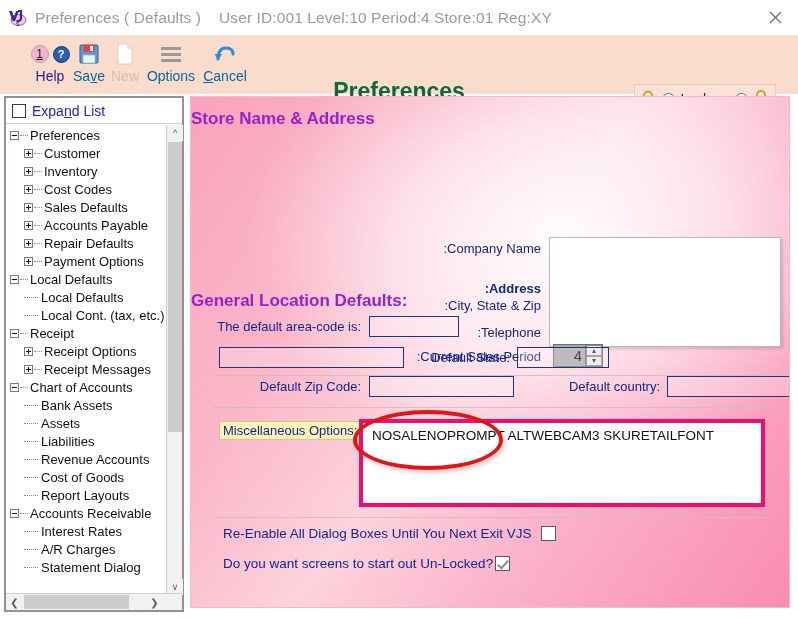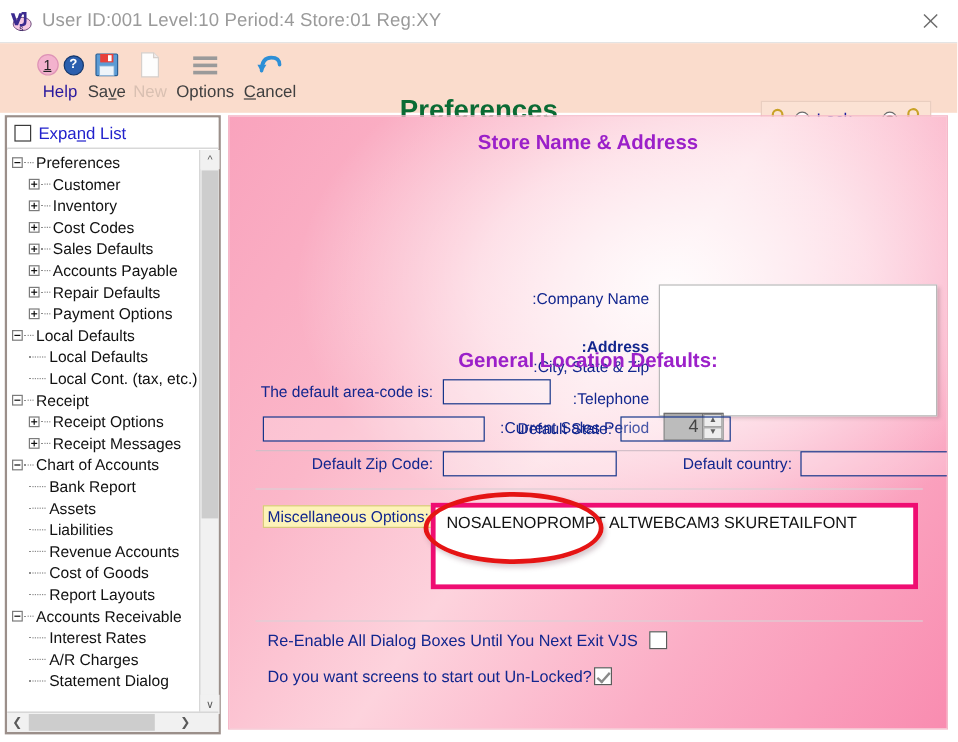--- a/index.html
+++ b/index.html
@@ -56,21 +56,21 @@
     position: absolute; left: 30px; top: 5px;
     display: flex; align-items: flex-end;
   }
   .tool {
     display: flex; flex-direction: column; align-items: center;
     margin-right: 2px;
     min-width: 34px;
   }
   .tool-ico { height: 26px; display:flex; align-items:center; justify-content:center; }
   .tool-lbl {
-    font-size: 14px; color: #404040;
+    font-size: 14px; color: #0369a1;
     margin-top: 1px;
     white-space: nowrap;
   }
   .tool-lbl.help { color: #2a1a9e; }
   .tool-lbl.disabled { color: #d9c0b2; }
   .tool-lbl u { text-decoration: underline; }
 
   .badge1 {
     width: 18px; height: 18px; border-radius: 50%;
     background: #f3b2cd; color: #222;
@@ -219,21 +219,21 @@
     width: 600px; height: 512px;
     background:
       radial-gradient(ellipse 85% 70% at 62% 28%, rgba(255,255,255,0.93) 0%, rgba(255,255,255,0.55) 32%, rgba(255,255,255,0.0) 62%),
       linear-gradient(125deg, #f9a3bd 0%, #fbb7c9 28%, #fdd3dd 48%, #fbaec6 72%, #f98cb0 100%);
     border: 1px solid #f4b9c9;
     overflow: hidden;
   }
   #main-inner { position: absolute; inset: 0; }
 
   .sec-title {
-    text-align: center;
+    text-align: left;
     font-size: 17px; font-weight: bold;
     color: #9b20c9;
     font-family: "Liberation Sans", sans-serif;
   }
 
   .frow {
     position: absolute;
     display: flex; align-items: center;
   }
   .flabel {
@@ -288,21 +288,21 @@
   #misc-label {
     position: absolute; left: 218px; top: 420px;
     font-size: 13px; color: #12268e;
     background: #fdf3b8;
     border: 1px solid #d8c87c;
     padding: 1px 2px 1px 3px;
     white-space: nowrap;
   }
   #misc-box {
     position: absolute; left: 358px; top: 418px;
-    width: 406px; height: 72px;
+    width: 406px; height: 88px;
     background: #ffffff;
     border: 4px solid #ef0d72;
   }
   #misc-text {
     font-size: 13.5px; color: #111;
     padding: 5px 0 0 9px;
     white-space: nowrap;
   }
   #ellipse {
     position: absolute; left: 352px; top: 409px;
@@ -341,20 +341,21 @@
 
   <div id="titlebar">
     <div id="app-logo">
       <svg width="20" height="20" viewBox="0 0 20 20">
         <ellipse cx="11.5" cy="12" rx="7.5" ry="5.5" fill="#f6c9e2" stroke="#6b4a7a" stroke-width="0.8"></ellipse>
         <path d="M2 3 L5 3 L7 9 L9 3 L12 3 L8 13 L5.5 13 Z" fill="#3b2b8f"></path>
         <path d="M11 3 L14 3 L14 10 Q14 13 11 13 L9.5 13" fill="none" stroke="#3b2b8f" stroke-width="2.2"></path>
         <text x="9" y="18" font-size="7" fill="#2c2060" font-family="Liberation Sans, sans-serif">s</text>
       </svg>
     </div>
+    <div class="title-text" id="title-main">Preferences ( Defaults )</div>
     <div class="title-text" id="title-status">User ID:001 Level:10 Period:4 Store:01 Reg:XY</div>
     <div id="close-btn">
       <svg width="13" height="13" viewBox="0 0 13 13">
         <line x1="1" y1="1" x2="12" y2="12" stroke="#6b6b6b" stroke-width="1.2"></line>
         <line x1="12" y1="1" x2="1" y2="12" stroke="#6b6b6b" stroke-width="1.2"></line>
       </svg>
     </div>
   </div>
 
   <div id="toolbar">
@@ -531,21 +532,21 @@
           </div>
           <div class="tnode">
             <span class="ind" style="width: 4px;"></span>
             <span class="pmbox"></span>
             <span class="dots"></span>
             <span class="tlabel">Chart of Accounts</span>
           </div>
           <div class="tnode">
             <span class="ind" style="width: 18px;"></span>
             <span class="leafdash"></span>
-            <span class="tlabel">Bank Report</span>
+            <span class="tlabel">Bank Assets</span>
           </div>
           <div class="tnode">
             <span class="ind" style="width: 18px;"></span>
             <span class="leafdash"></span>
             <span class="tlabel">Assets</span>
           </div>
           <div class="tnode">
             <span class="ind" style="width: 18px;"></span>
             <span class="leafdash"></span>
             <span class="tlabel">Liabilities</span>

